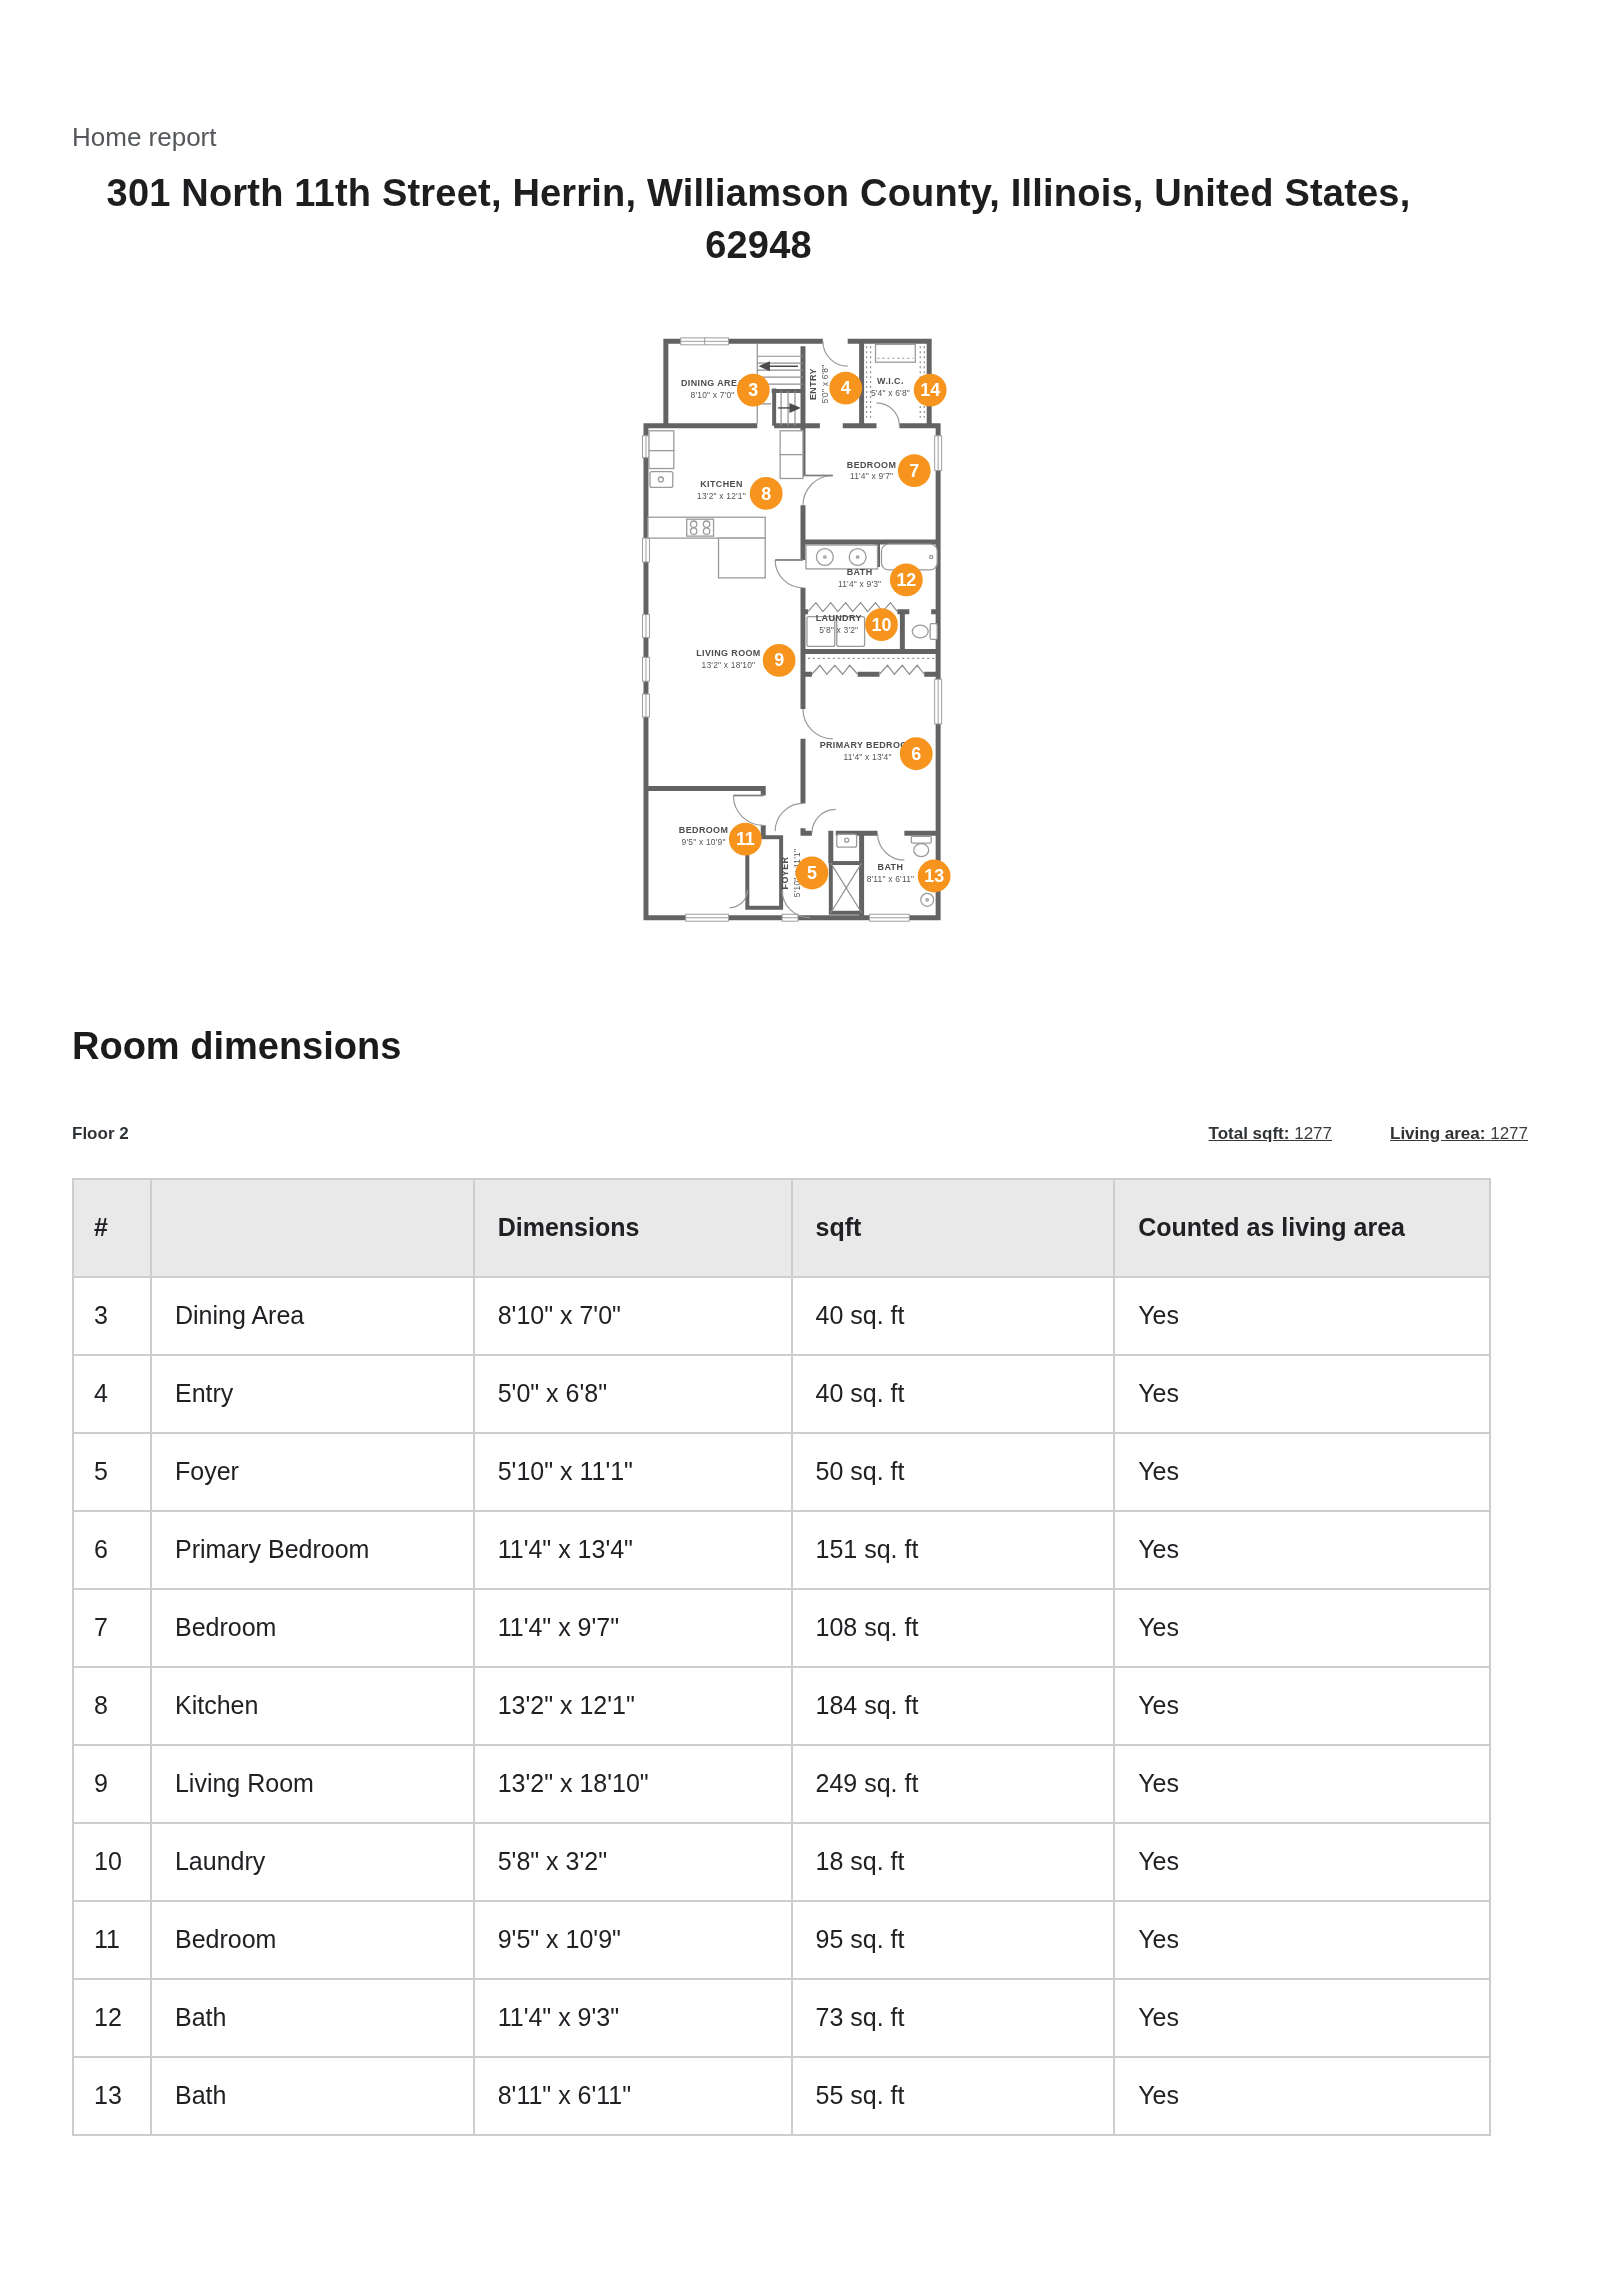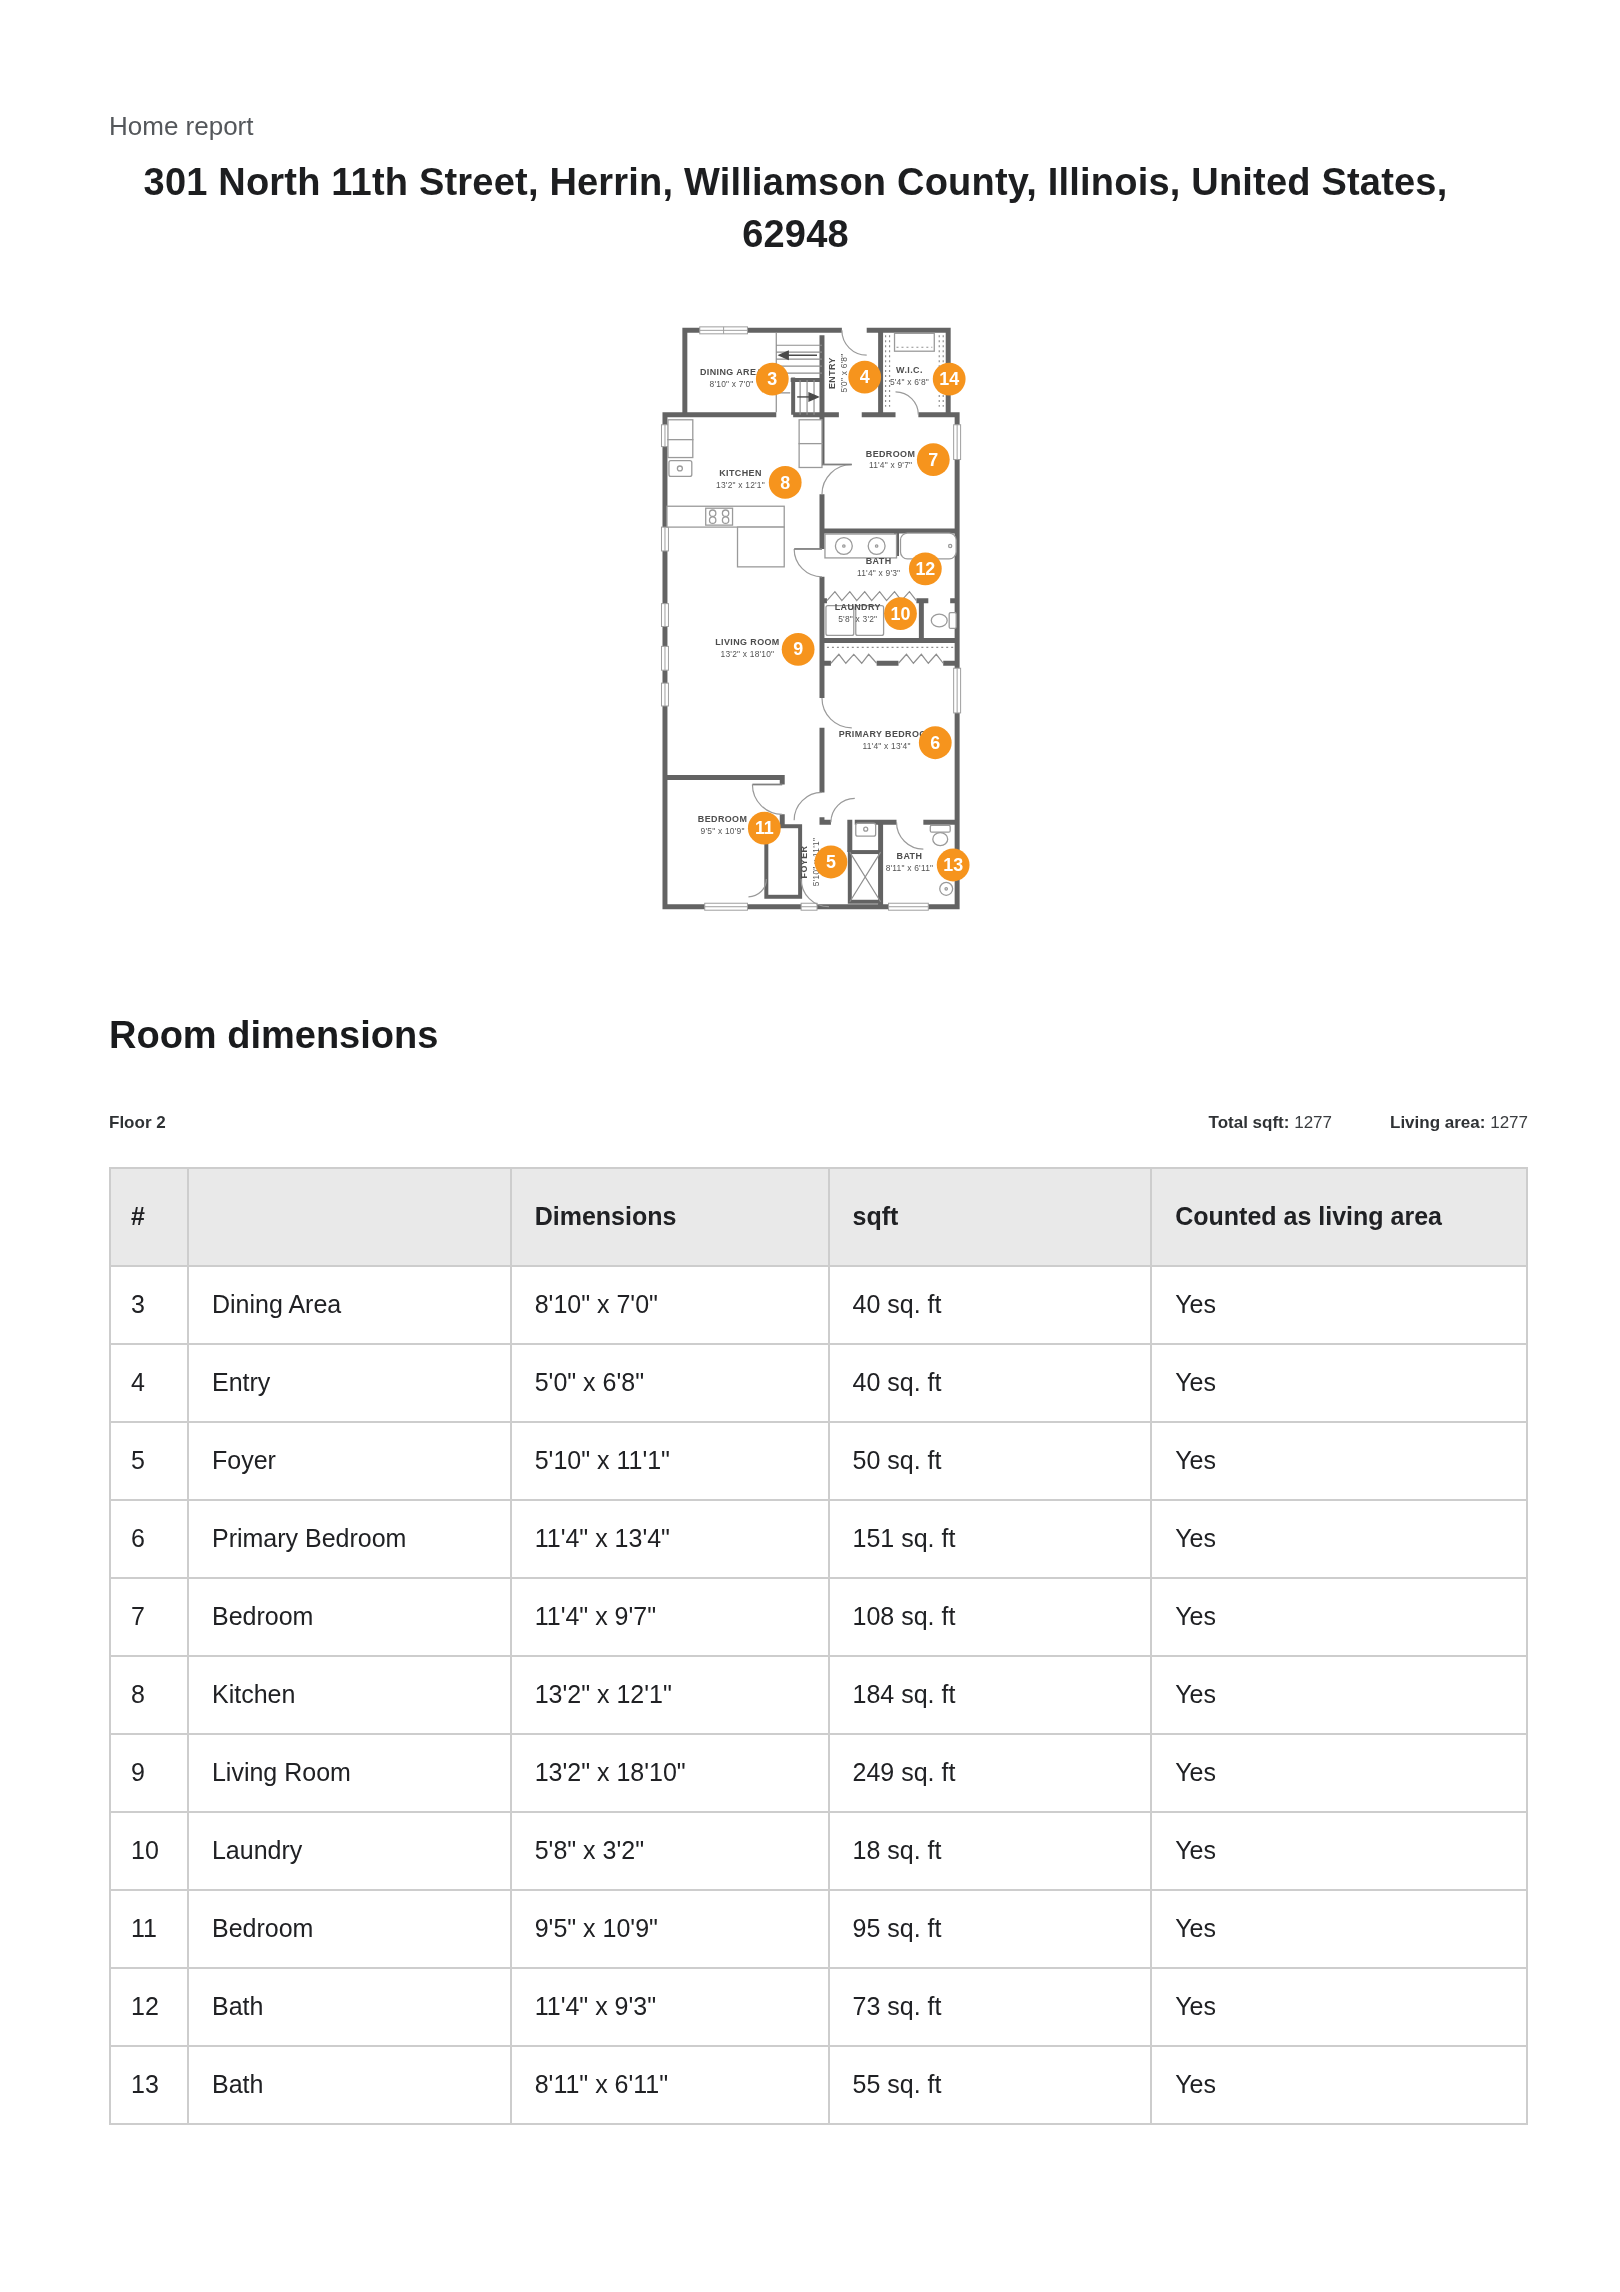--- a/index.html
+++ b/index.html
@@ -1,32 +1,32 @@
 <!DOCTYPE html>
 <html><head>
 <meta charset="utf-8">
 <style>
   * { margin:0; padding:0; box-sizing:border-box; }
   html,body { background:#fff; }
   body {
     width:1621px; height:2292px; overflow:hidden;
     font-family:"Liberation Sans", sans-serif; color:#1d1e20;
   }
-  .page { padding:111px 93px 0 109px; }
+  .page { padding:111px 93px 0 72px;margin-top:11px; }
   .report-label { font-size:26px; color:#54575b; }
   h1.address {
     margin-top:14px; font-size:38px; font-weight:700; color:#1d1e20;
     line-height:1.38; max-width:1373px; letter-spacing:0.2px;text-align:center;
   }
   .plan-wrap { margin-top:64px; display:flex; justify-content:center; }
   svg.floorplan { display:block; }
   h2.section-title { margin-top:92px; font-size:38px; font-weight:700; color:#1a1b1d; }
   .floor-row { margin-top:56px; display:flex; align-items:baseline; font-size:17px; color:#35383b; }
   .floor-label { font-weight:700; color:#2f3235; }
-  .floor-stats { margin-left:auto; display:flex; gap:58px; }
+  .floor-stats { margin-left:auto; display:flex; gap:58px;text-decoration:underline; }
   .floor-stats .stat b { font-weight:700; color:#2f3235; }
   .floor-stats .stat span { font-weight:400; color:#3a3d40; }
   table.rooms {
     margin-top:34px; width:1419px; border-collapse:collapse;
     border:2px solid #bdbdbd; font-size:25px; color:#202124;
   }
   table.rooms th, table.rooms td {
     border:2px solid #cdcdcd; text-align:left; vertical-align:middle;
     padding-left:23px;
   }

